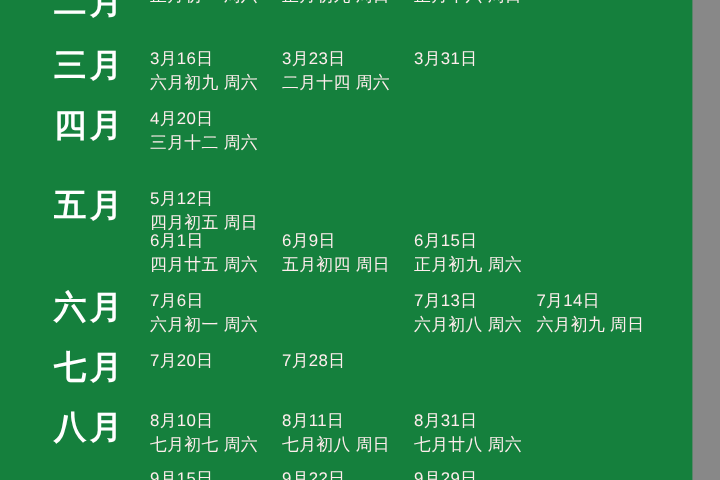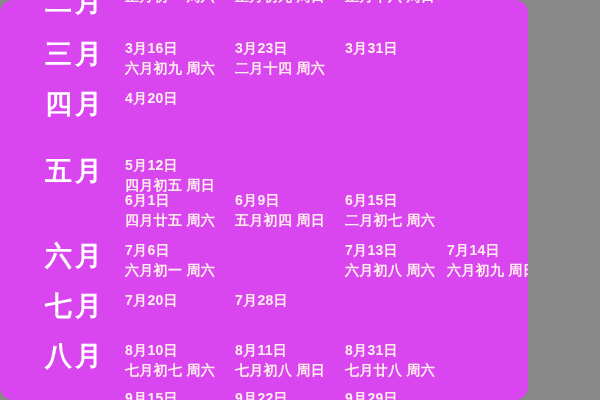--- a/index.html
+++ b/index.html
@@ -2,26 +2,25 @@
 <html><head>
 <meta charset="utf-8">
 <style>
   html, body {
     margin: 0;
     padding: 0;
     background: #888;
   }
   #screen {
     position: relative;
-    width: 528px;
+    width: 577px;
     height: 400px;
     overflow: hidden;
-    background: #d946ef;
+    background: #15803d;
     font-family: "Liberation Sans", "DejaVu Sans", sans-serif;
-    border-radius: 13px;
   }
   .cal-row {
     position: absolute;
     left: 0;
     width: 600px;
     height: 50px;
   }
   .month-label {
     position: absolute;
     left: 45px;
@@ -37,21 +36,21 @@
     position: absolute;
     top: 0;
     width: 110px;
     color: #FFEDED;
     white-space: nowrap;
   }
   .entry .date,
   .entry .lunar {
     font-size: 14px;
     line-height: 20px;
-    font-weight: 700;
+    font-weight: 400;
     letter-spacing: 0.3px;
   }
   .c0 { left: 125px; }
   .c1 { left: 235px; }
   .c2 { left: 345px; }
   .c3 { left: 447px; }
 </style>
 </head>
 <body>
 
@@ -85,20 +84,21 @@
     </div>
     <div class="entry c2">
       <div class="date">3月31日</div>
     </div>
   </div>
 
   <div class="cal-row" style="top:88px">
     <div class="month-label">四月</div>
     <div class="entry c0">
       <div class="date">4月20日</div>
+      <div class="lunar">三月十二 周六</div>
     </div>
   </div>
 
   <div class="cal-row" style="top:155px">
     <div class="month-label">五月</div>
     <div class="entry c0">
       <div class="date">5月12日</div>
       <div class="lunar">四月初五 周日</div>
     </div>
   </div>
@@ -108,21 +108,21 @@
     <div class="entry c0">
       <div class="date">6月1日</div>
       <div class="lunar">四月廿五 周六</div>
     </div>
     <div class="entry c1">
       <div class="date">6月9日</div>
       <div class="lunar">五月初四 周日</div>
     </div>
     <div class="entry c2">
       <div class="date">6月15日</div>
-      <div class="lunar">二月初七 周六</div>
+      <div class="lunar">正月初九 周六</div>
     </div>
   </div>
 
   <div class="cal-row" style="top:240px">
     <div class="month-label">六月</div>
     <div class="entry c0">
       <div class="date">7月6日</div>
       <div class="lunar">六月初一 周六</div>
     </div>
     <div class="entry c2">

